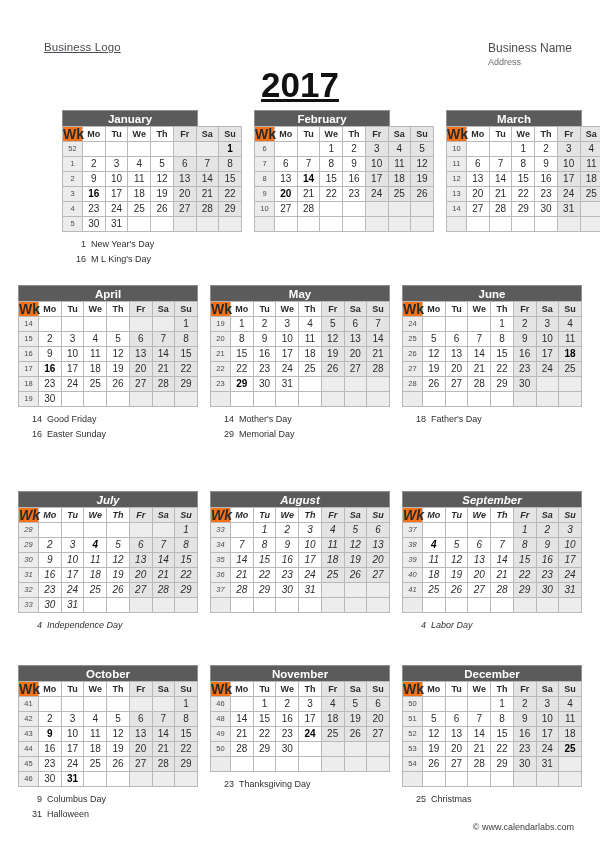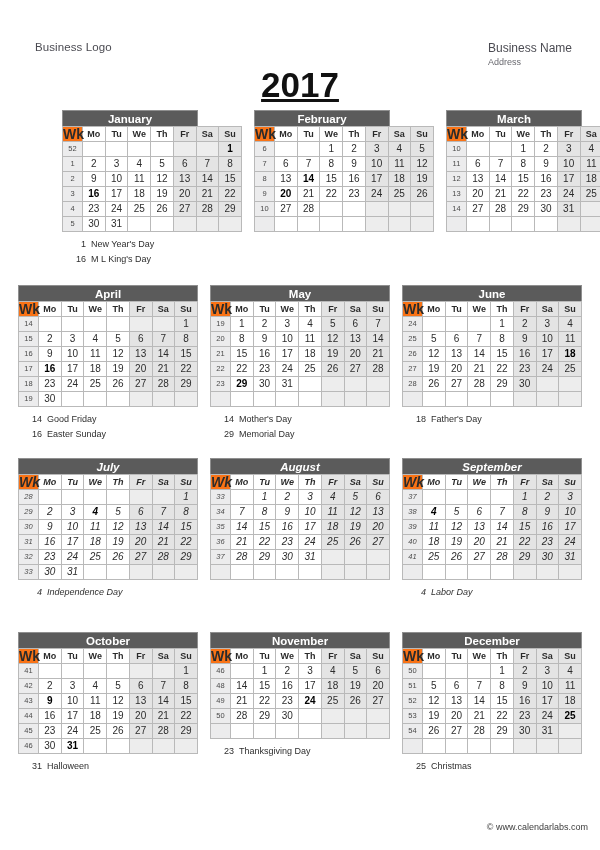--- a/index.html
+++ b/index.html
@@ -16,24 +16,25 @@
   .page { position: relative; width: 600px; height: 850px; padding: 0; }
 
   
   .top-bar {
     position: relative;
     height: 62px;
     padding: 38px 28px 0 28px;
   }
   .business-logo {
     position: absolute;
-    left: 35px; top: 41px;
+    left: 44px; top: 41px;
     font-size: 11.5px;
     color: #4b4b52;
     letter-spacing: .1px;
+    text-decoration: underline;
   }
   .business-block {
     position: absolute;
     right: 28px; top: 41px;
     text-align: left;
   }
   .business-name {
     font-size: 12px;
     color: #4b4b52;
     text-align: left;
@@ -62,21 +63,21 @@
     left: 18px;
     width: 564px;
     display: grid;
     grid-template-columns: repeat(3, 180px);
     column-gap: 12px;
     row-gap: 0px;
   }
 
   .month-block { width: 180px; position: relative; }
   .month-block.r1 { height: 175px; padding-left: 44px; }
-  .month-block.r2 { height: 173px; }
+  .month-block.r2 { height: 206px; }
   .month-block.r3 { height: 174px; font-style: italic; }
   .month-block.r4 { height: 170px; }
 
   .month-head {
     background: #5b5b5b;
     color: #ffffff;
     font-size: 11.5px;
     font-weight: bold;
     text-align: center;
     line-height: 16px;
@@ -132,21 +133,21 @@
   .hol-date {
     display: inline-block;
     width: 22px;
     text-align: right;
     margin-right: 5px;
   }
 
   
   .footer {
     position: absolute;
-    right: 12px;
+    right: 26px;
     bottom: 18px;
     font-size: 9px;
     color: #3c3c3c;
     margin-left: 25px;
   }
 </style>
 </head>
 <body>
 
 <div class="page">
@@ -967,20 +968,21 @@
               <td class="hol">31</td>
               <td class="empty"></td>
               <td class="empty"></td>
               <td class="empty shade"></td>
               <td class="empty shade"></td>
               <td class="empty shade"></td>
             </tr>
           </tbody>
         </table>
         <div class="holidays">
+          <div class="hol-line"><span class="hol-date">9</span><span>Columbus Day</span></div>
           <div class="hol-line"><span class="hol-date">31</span><span>Halloween</span></div>
         </div>
       </div>
       <div class="month-block r4">
         <div class="month-head">November</div>
         <table class="cal">
           <thead>
             <tr>
               <th class="wk">Wk</th>
               <th>Mo</th>

